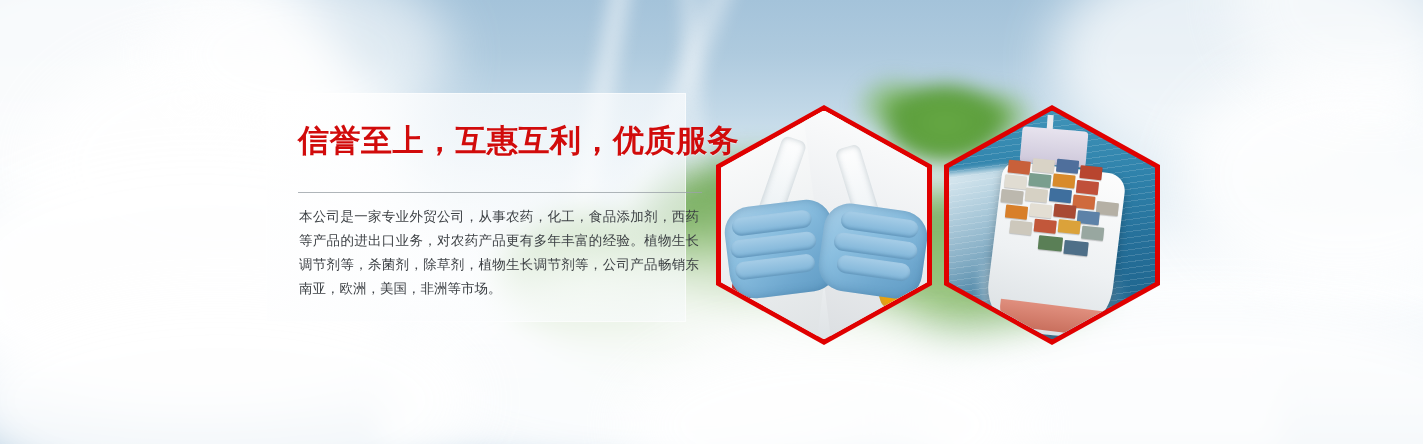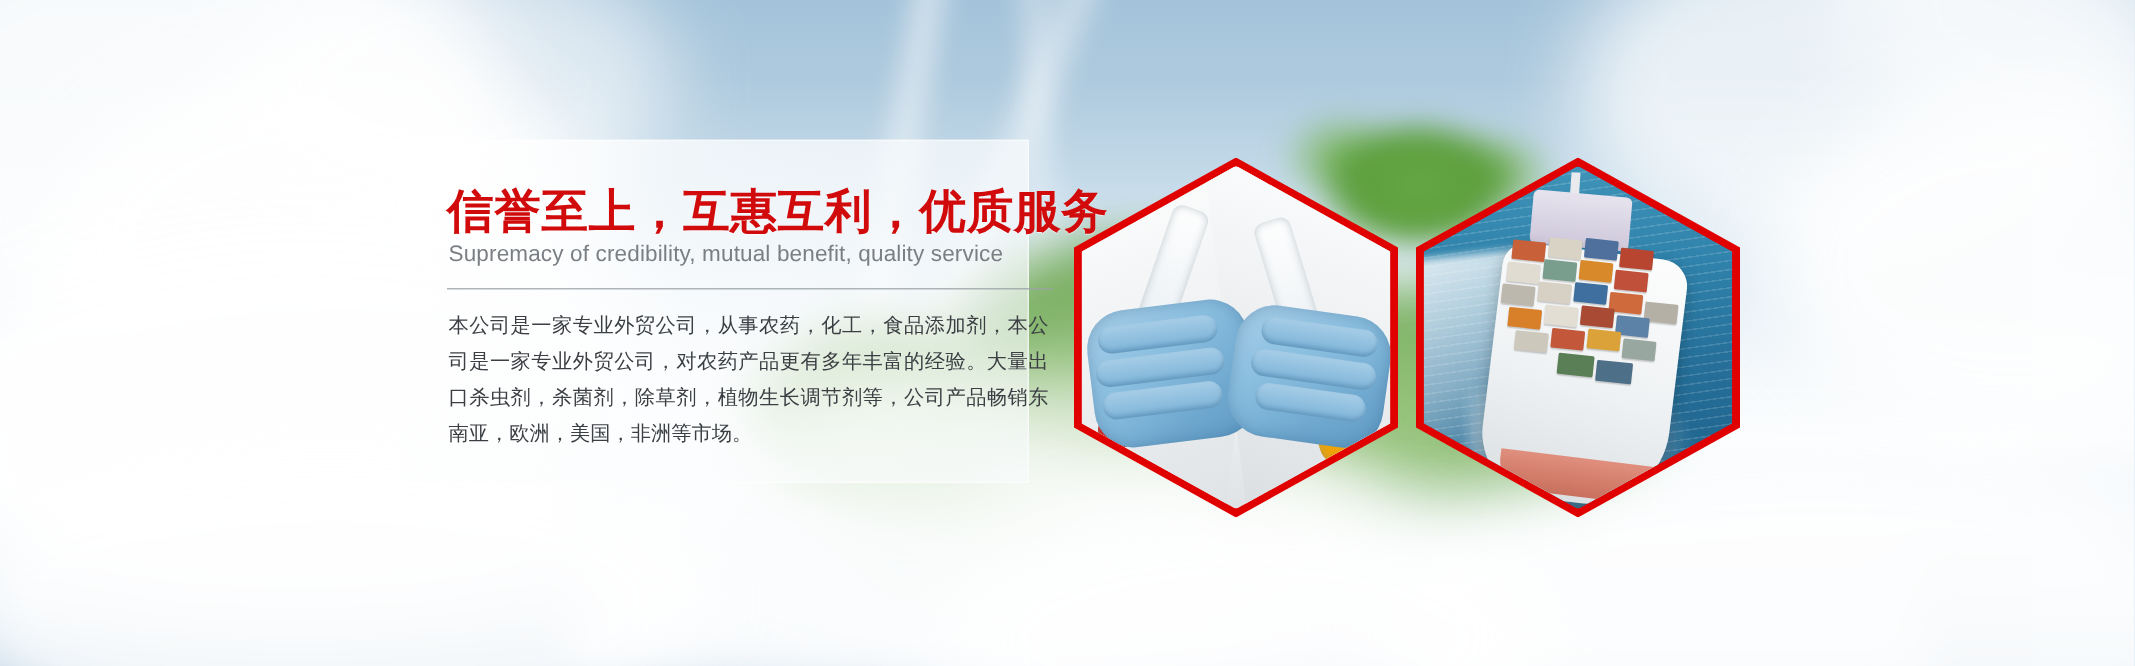--- a/index.html
+++ b/index.html
@@ -297,19 +297,18 @@
           <div class="cbox" style="left:44px;top:82px;width:24px;height:14px;background:#5a7f56;"></div>
           <div class="cbox" style="left:70px;top:84px;width:24px;height:14px;background:#4e6f88;"></div>
         </div>
       </div>
     </div>
   </div>
 
   <div class="panel">
     <div class="panel-inner">
       <div class="headline">信誉至上，互惠互利，优质服务</div>
-      <div class="subhead">Supremacy of credibility, mutual benefit, quality service</div>
       <div class="divider"></div>
-      <div class="body-text">本公司是一家专业外贸公司，从事农药，化工，食品添加剂，本公司是一家专业外贸公司，对农药产品更有多年丰富的经验。大量出口杀虫剂，杀菌剂，除草剂，植物生长调节剂等，公司产品畅销东南亚，欧洲，美国，非洲等市场。</div>
+      <div class="body-text">本公司是一家专业外贸公司，从事农药，化工，食品添加剂，西药等产品的进出口业务，对农药产品更有多年丰富的经验。植物生长调节剂等，杀菌剂，除草剂，植物生长调节剂等，公司产品畅销东南亚，欧洲，美国，非洲等市场。</div>
     </div>
   </div>
 
 </div>
 
 </body></html>

